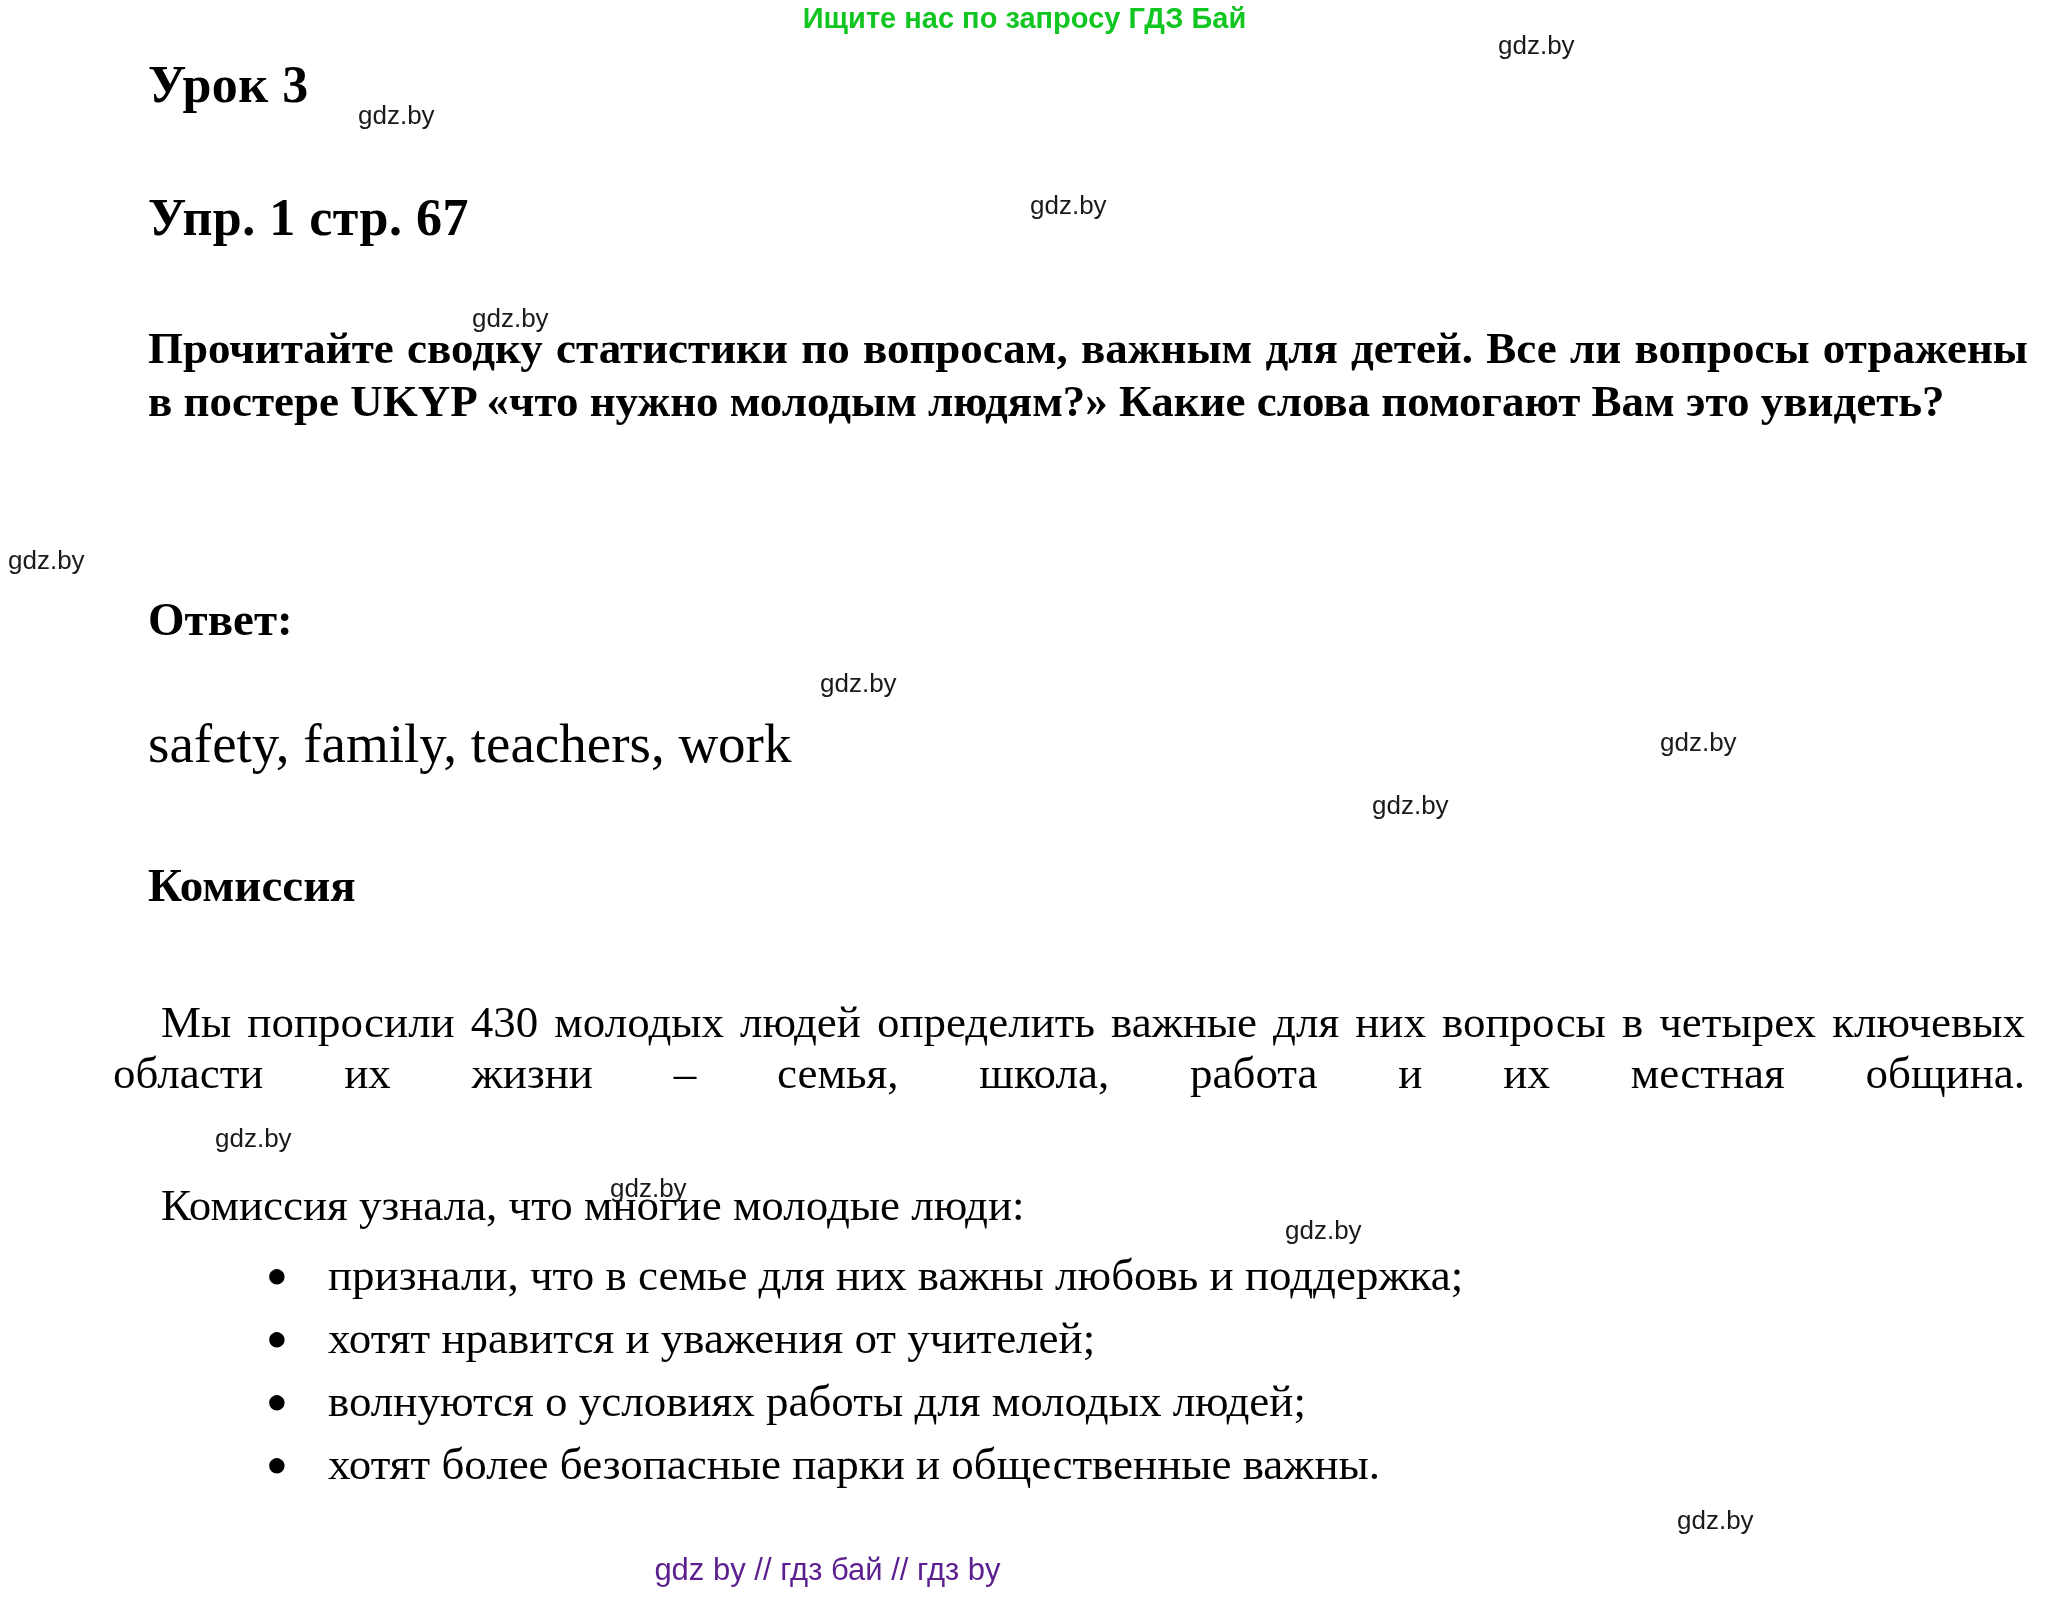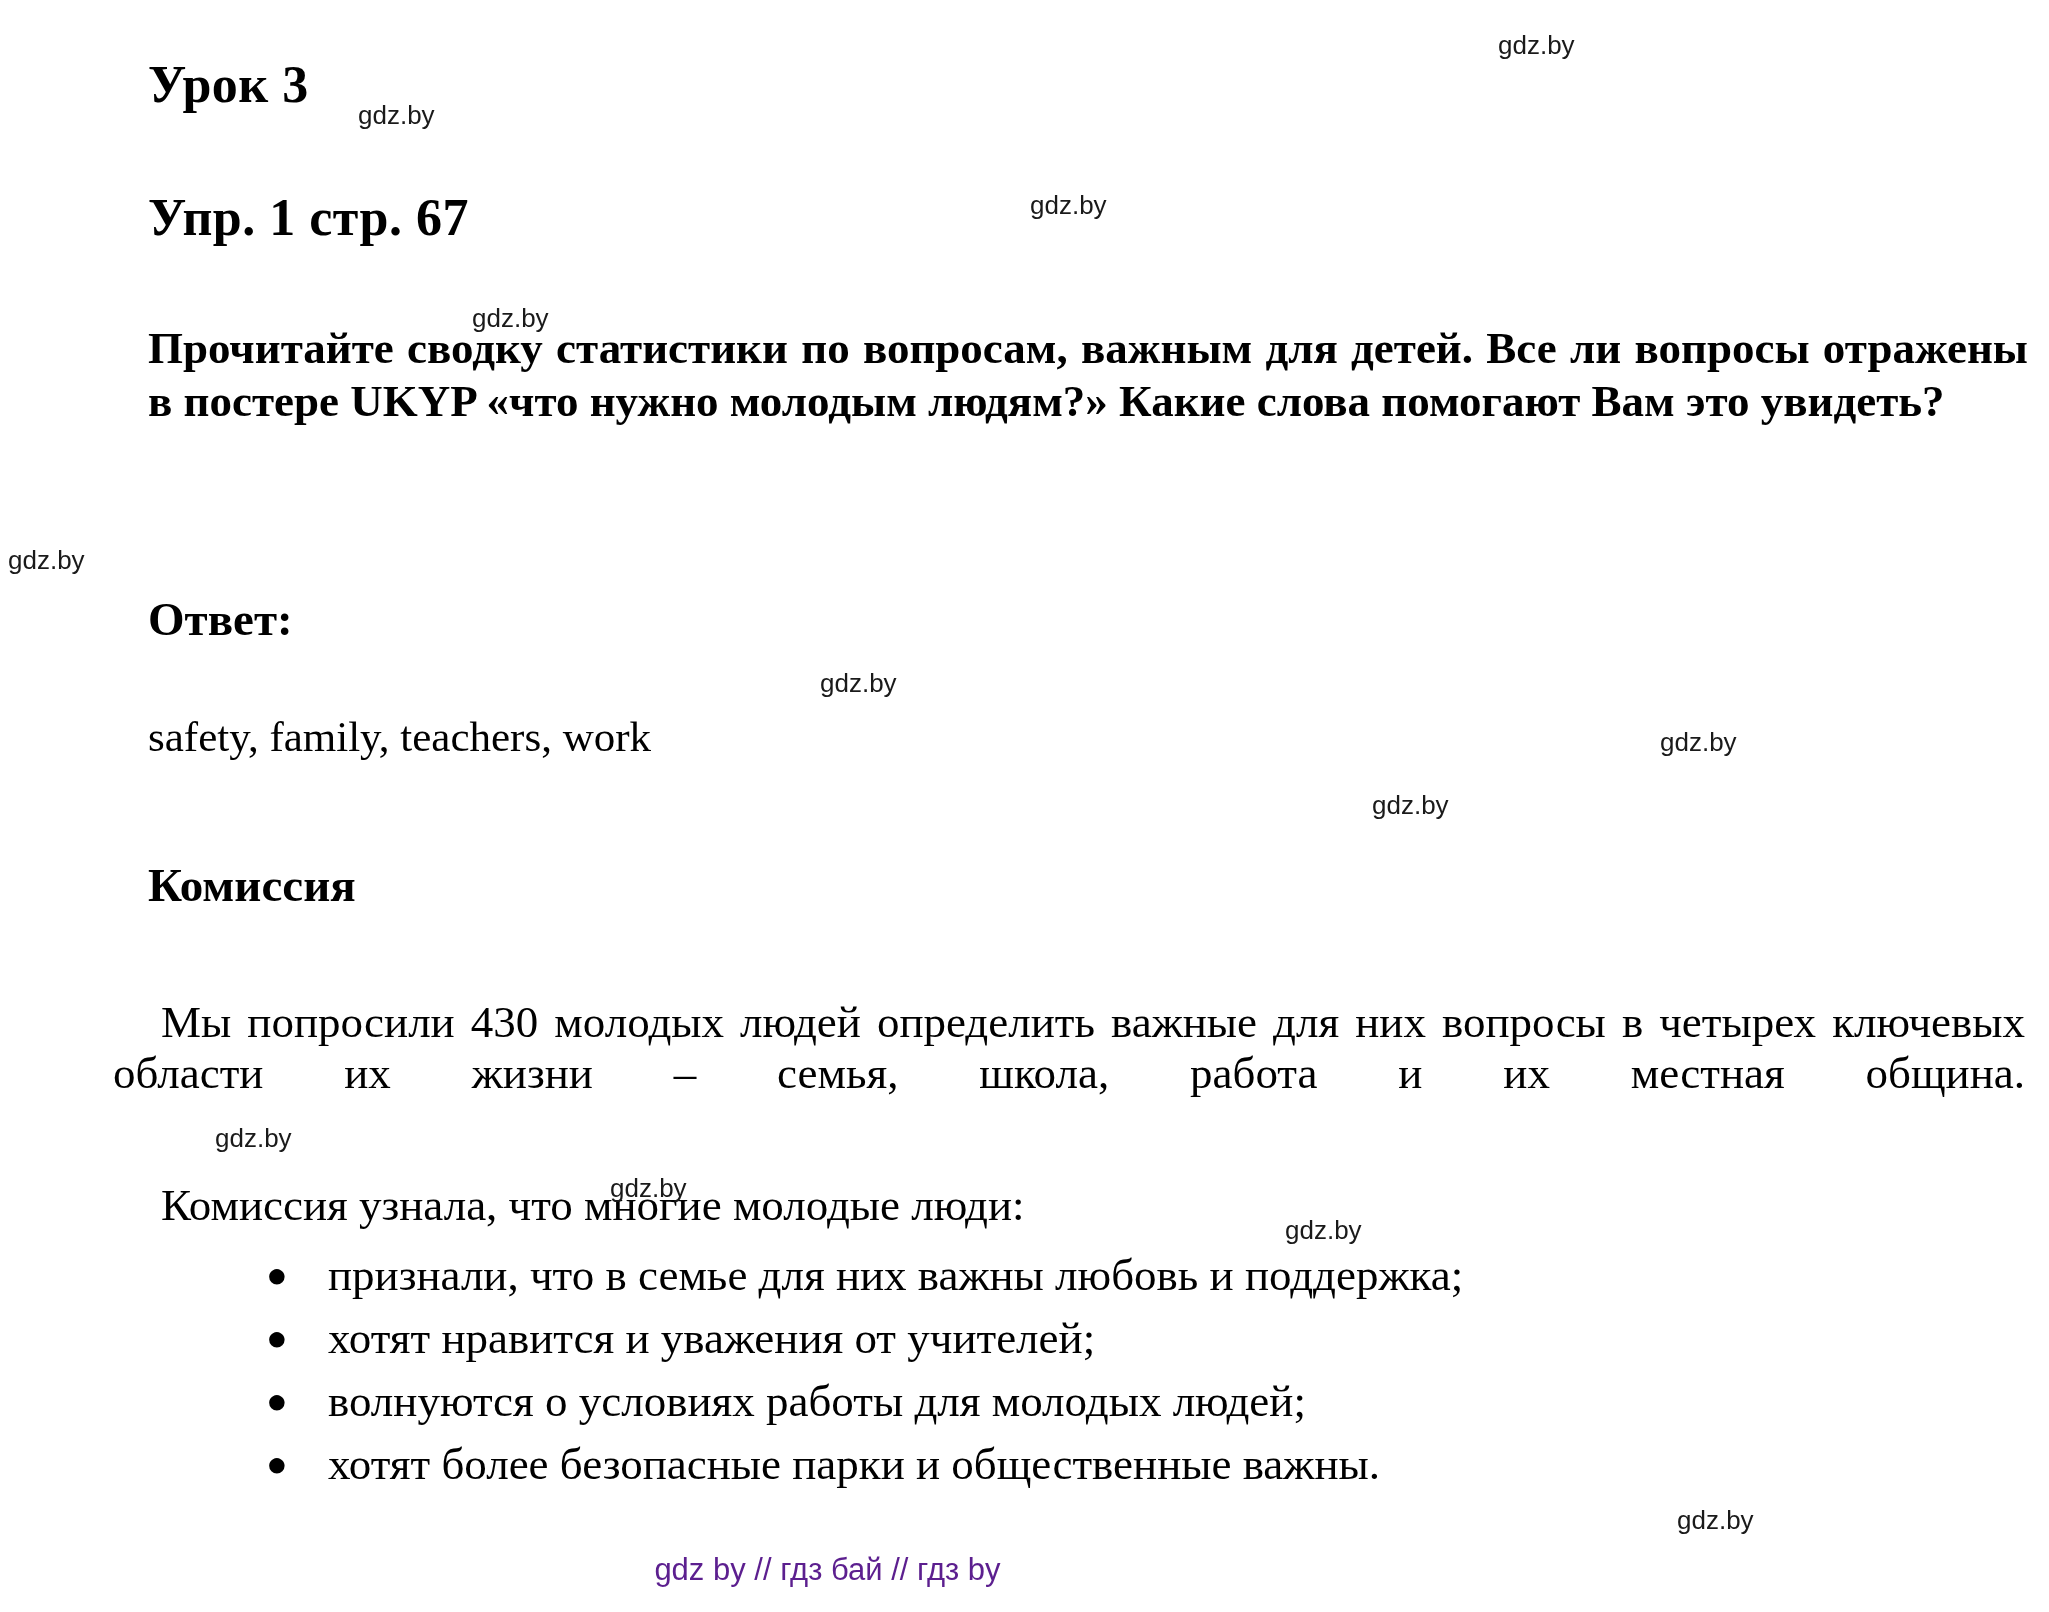--- a/index.html
+++ b/index.html
@@ -90,21 +90,21 @@
     left: 0;
     top: 592px;
     font-size: 47px;
     font-weight: 700;
   }
 
   .answer-text {
     position: absolute;
     left: 0;
     top: 712px;
-    font-size: 43px;
+    font-size: 55px;
     font-weight: 400;
   }
 
   .h-translation {
     position: absolute;
     left: 0;
     top: 858px;
     font-size: 47px;
     font-weight: 700;
   }
@@ -169,20 +169,21 @@
     font-size: 31px;
     color: #5c1f8f;
     white-space: nowrap;
   }
 </style>
 </head>
 <body>
 
 <div id="page">
 
+  <div class="promo" style="color: rgb(18, 198, 34);">Ищите нас по запросу ГДЗ Бай</div>
 
   <div class="content">
 
     <div class="h-lesson">Урок 3</div>
 
     <div class="h-exercise">Упр. 1 стр. 67</div>
 
     <div class="task">Прочитайте сводку статистики по вопросам, важным для детей. Все ли вопросы отражены в постере UKYP «что нужно молодым людям?» Какие слова помогают Вам это увидеть?</div>
 
     <div class="h-answer">Ответ:</div>

